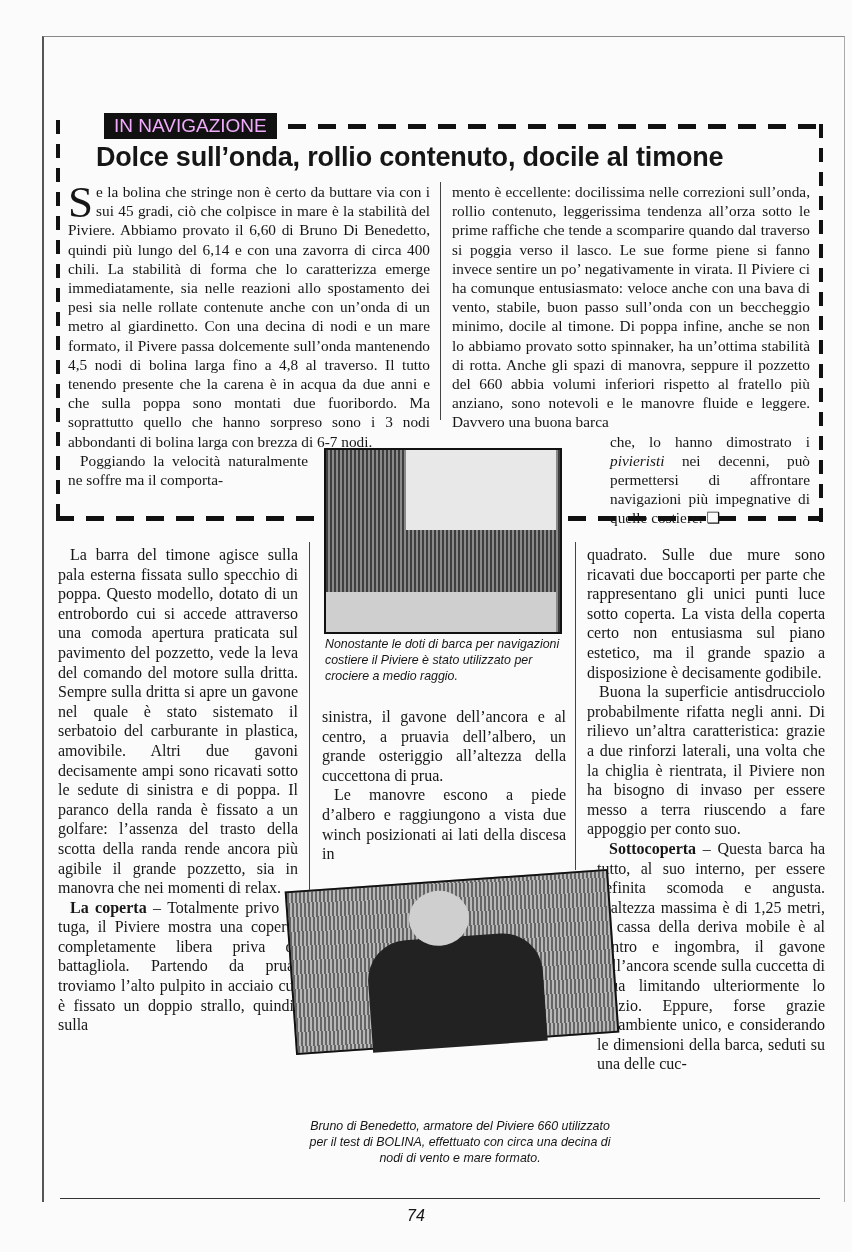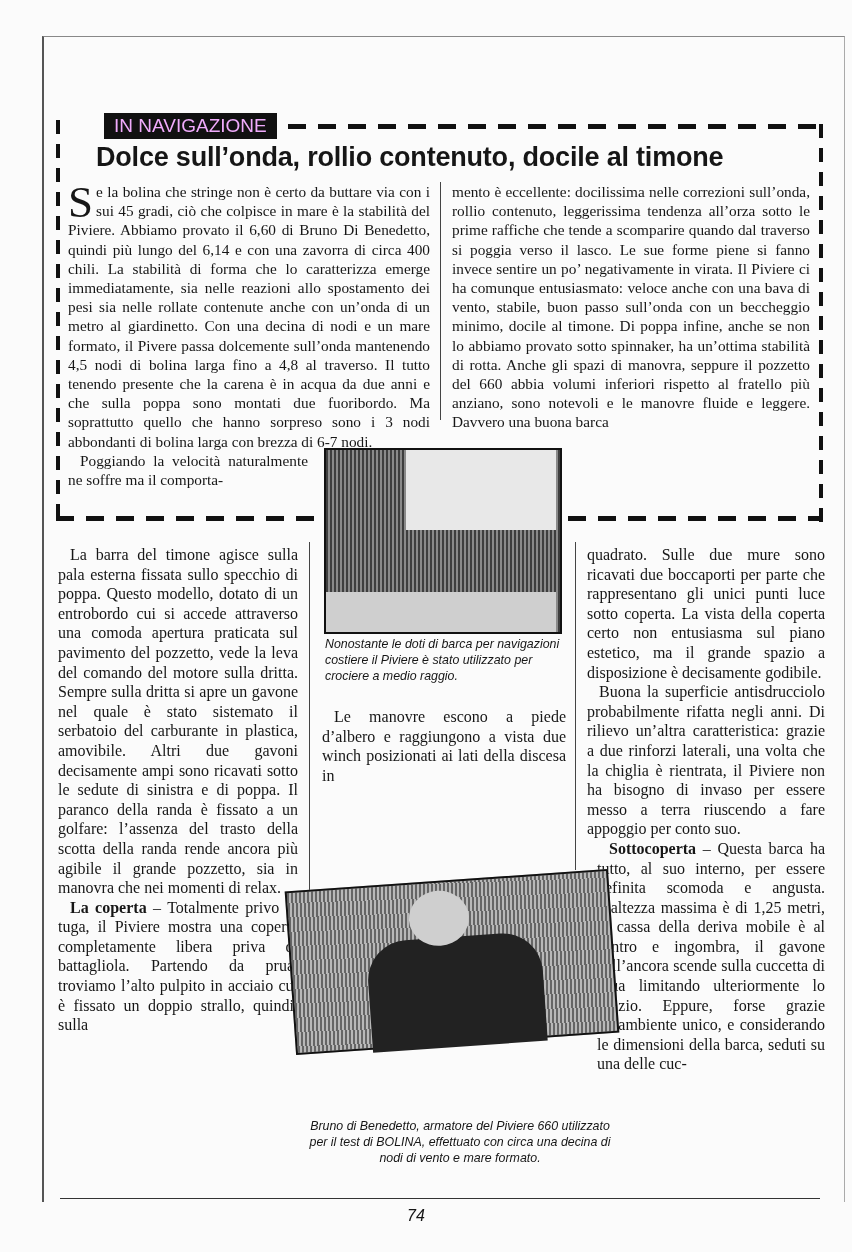--- a/index.html
+++ b/index.html
@@ -45,37 +45,39 @@
 
 <div class="vrule" style="left:440px; top:182px; height:238px;"></div>
 
 <div class="txt" style="left:68px; top:182px; width:362px;">
   <p><span class="dropcap">S</span><span>e la bolina che stringe non è certo da buttare via con i sui 45 gradi, ciò che colpisce in mare è la stabilità del Piviere. Abbiamo provato il 6,60 di Bruno Di Benedetto, quindi più lungo del 6,14 e con una zavorra di circa 400 chili. La stabilità di forma che lo caratterizza emerge immediatamente, sia nelle reazioni allo spostamento dei pesi sia nelle rollate contenute anche con un’onda di un metro al giardinetto. Con una decina di nodi e un mare formato, il Pivere passa dolcemente sull’onda mantenendo 4,5 nodi di bolina larga fino a 4,8 al traverso. Il tutto tenendo presente che la carena è in acqua da due anni e che sulla poppa sono montati due fuoribordo. Ma soprattutto quello che hanno sorpreso sono i 3 nodi abbondanti di bolina larga con brezza di 6-7 nodi.</span></p>
   <p class="ind" style="width:240px;">Poggiando la velocità naturalmente ne soffre ma il comporta-</p>
 </div>
 
 <div class="txt" style="left:452px; top:182px; width:358px;">
   <p>mento è eccellente: docilissima nelle correzioni sull’onda, rollio contenuto, leggerissima tendenza all’orza sotto le prime raffiche che tende a scomparire quando dal traverso si poggia verso il lasco. Le sue forme piene si fanno invece sentire un po’ negativamente in virata. Il Piviere ci ha comunque entusiasmato: veloce anche con una bava di vento, stabile, buon passo sull’onda con un beccheggio minimo, docile al timone. Di poppa infine, anche se non lo abbiamo provato sotto spinnaker, ha un’ottima stabilità di rotta. Anche gli spazi di manovra, seppure il pozzetto del 660 abbia volumi inferiori rispetto al fratello più anziano, sono notevoli e le manovre fluide e leggere. Davvero una buona barca</p>
+  <p style="margin-left:158px;"><span>che, lo hanno dimostrato i </span><i>pivieristi</i><span> nei decenni, può permettersi di affrontare navigazioni più impegnative di quelle costiere.</span> <span>❑</span></p>
 </div>
 
 <div class="photo" style="left:324px; top:448px; width:234px; height:182px;">
   <div style="position:absolute; left:80px; top:0; width:150px; height:80px; background:#e8e8e8;"></div>
   <div style="position:absolute; left:0; bottom:0; width:230px; height:40px; background:#cfcfcf;"></div>
 </div>
 <div class="caption" style="left:325px; top:636px; width:240px;">Nonostante le doti di barca per navigazioni costiere il Piviere è stato utilizzato per crociere a medio raggio.</div>
 
 <div class="vrule" style="left:309px; top:542px; height:352px;"></div>
 <div class="vrule" style="left:575px; top:542px; height:328px;"></div>
 
 <div class="txt" style="left:58px; top:545px; width:240px; font-size:16px; line-height:19.6px;">
   <p class="ind">La barra del timone agisce sulla pala esterna fissata sullo specchio di poppa. Questo modello, dotato di un entrobordo cui si accede attraverso una comoda apertura praticata sul pavimento del pozzetto, vede la leva del comando del motore sulla dritta. Sempre sulla dritta si apre un gavone nel quale è stato sistemato il serbatoio del carburante in plastica, amovibile. Altri due gavoni decisamente ampi sono ricavati sotto le sedute di sinistra e di poppa. Il paranco della randa è fissato a un golfare: l’assenza del trasto della scotta della randa rende ancora più agibile il grande pozzetto, sia in manovra che nei momenti di relax.</p>
   <p class="ind"><b>La coperta</b><span> – Totalmente privo di tuga, il Piviere mostra una coperta completamente libera priva di battagliola. Partendo da prua, troviamo l’alto pulpito in acciaio cui è fissato un doppio strallo, quindi, sulla</span></p>
 </div>
 
 <div class="txt" style="left:322px; top:707px; width:244px; font-size:16px; line-height:19.6px;">
+  <p>sinistra, il gavone dell’ancora e al centro, a pruavia dell’albero, un grande osteriggio all’altezza della cuccettona di prua.</p>
   <p class="ind">Le manovre escono a piede d’albero e raggiungono a vista due winch posizionati ai lati della discesa in</p>
 </div>
 
 <div class="txt" style="left:587px; top:545px; width:238px; font-size:16px; line-height:19.6px;">
   <p>quadrato. Sulle due mure sono ricavati due boccaporti per parte che rappresentano gli unici punti luce sotto coperta. La vista della coperta certo non entusiasma sul piano estetico, ma il grande spazio a disposizione è decisamente godibile.</p>
   <p class="ind">Buona la superficie antisdrucciolo probabilmente rifatta negli anni. Di rilievo un’altra caratteristica: grazie a due rinforzi laterali, una volta che la chiglia è rientrata, il Piviere non ha bisogno di invaso per essere messo a terra riuscendo a fare appoggio per conto suo.</p>
   <p class="ind" style="padding-left:10px;"><b>Sottocoperta</b><span> – Questa barca ha tutto, al suo interno, per essere definita scomoda e angusta. L’altezza massima è di 1,25 metri, la cassa della deriva mobile è al centro e ingombra, il gavone dell’ancora scende sulla cuccetta di prua limitando ulteriormente lo spazio. Eppure, forse grazie all’ambiente unico, e considerando le dimensioni della barca, seduti su una delle cuc-</span></p>
 </div>
 
 <div class="photo" style="left:290px; top:880px; width:320px; height:160px; transform:rotate(-4deg); background:

